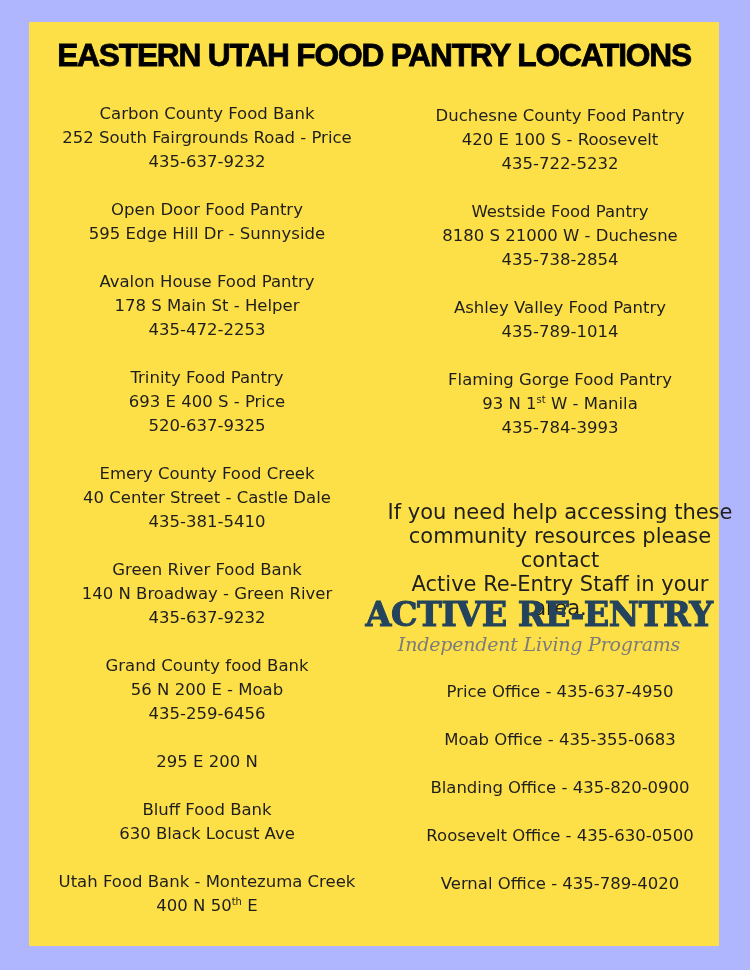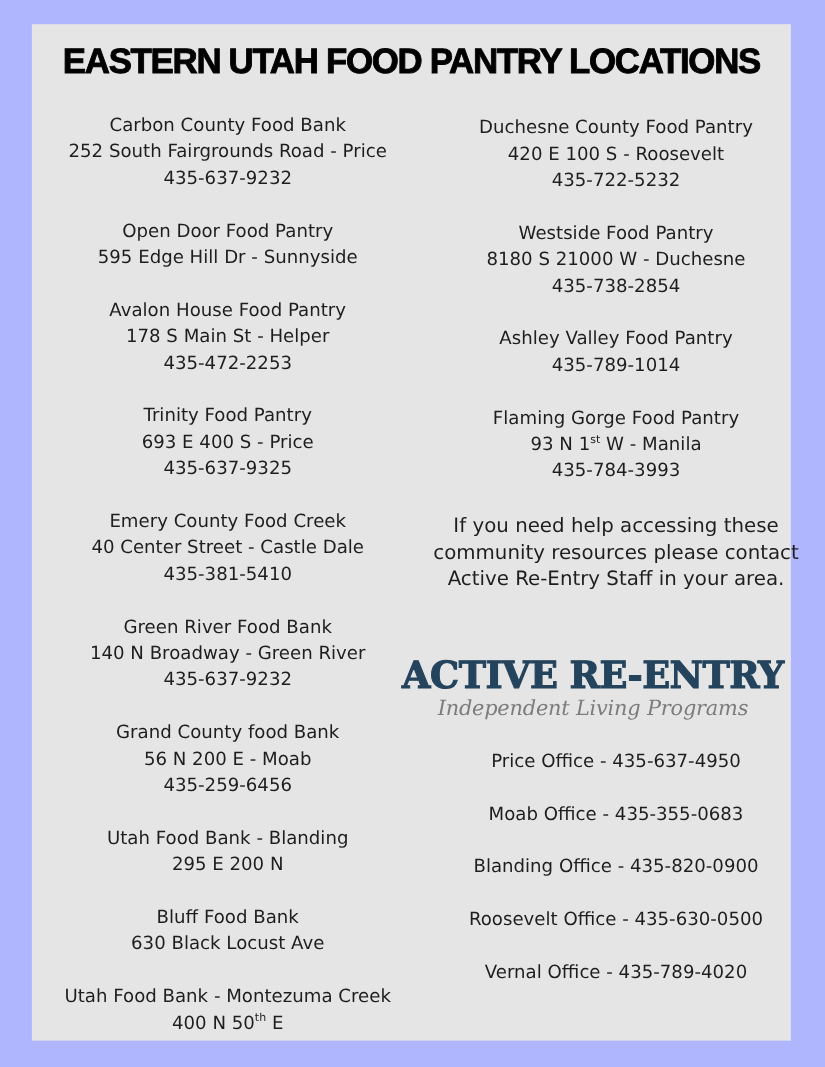--- a/index.html
+++ b/index.html
@@ -7,21 +7,21 @@
     width: 750px; height: 970px;
     background: #b0b6fd;
     position: relative;
     overflow: hidden;
     font-family: "DejaVu Sans", sans-serif;
   }
   .panel {
     position: absolute;
     left: 29px; top: 22px;
     width: 690px; height: 924px;
-    background: #e5e5e5;
+    background: #fde047;
   }
   .title {
     position: absolute;
     left: 0; top: 15px; width: 690px;
     text-align: center;
     font-family: "Liberation Sans", sans-serif;
     font-weight: 900;
     font-size: 32px;
     letter-spacing: -1.2px;
     color: #000;
@@ -34,21 +34,21 @@
     color: #1e1e1e;
     font-size: 16.5px;
     line-height: 24px;
     font-family: "DejaVu Sans", sans-serif;
   }
   .col.left { left: 0; width: 356px; top: 80px; }
   .col.right { left: 356px; width: 350px; top: 82px; }
   .entry { margin: 0 0 24px 0; }
   .entry .line { display: block; white-space: nowrap; }
   sup { font-size: 10px; line-height: 0; vertical-align: super; }
-  .help { position: absolute; left: 356px; width: 350px; top: 445px; text-align:center; color:#1e1e1e; font-size:18px; line-height:24px; }
+  .help { position: absolute; left: 356px; width: 350px; top: 478px; text-align:center; color:#1e1e1e; font-size:21px; line-height:24px; }
   .logo { position: absolute; left: 330px; width: 360px; top: 574px; text-align: center; }
   .logo .main {
     display: block;
     font-family: "DejaVu Serif", serif;
     font-weight: 900;
     font-size: 34px;
     letter-spacing: -0.5px;
     color: #24435d;
     line-height: 36px;
     -webkit-text-stroke: 1px #24435d;
@@ -84,39 +84,38 @@
       <span class="line">595 Edge Hill Dr - Sunnyside</span>
     </div>
     <div class="entry">
       <span class="line">Avalon House Food Pantry</span>
       <span class="line">178 S Main St - Helper</span>
       <span class="line">435-472-2253</span>
     </div>
     <div class="entry">
       <span class="line">Trinity Food Pantry</span>
       <span class="line">693 E 400 S - Price</span>
-      <span class="line">435-637-9325</span>
+      <span class="line">520-637-9325</span>
     </div>
     <div class="entry">
       <span class="line">Emery County Food Creek</span>
       <span class="line">40 Center Street - Castle Dale</span>
       <span class="line">435-381-5410</span>
     </div>
     <div class="entry">
       <span class="line">Green River Food Bank</span>
       <span class="line">140 N Broadway - Green River</span>
       <span class="line">435-637-9232</span>
     </div>
     <div class="entry">
       <span class="line">Grand County food Bank</span>
       <span class="line">56 N 200 E - Moab</span>
       <span class="line">435-259-6456</span>
     </div>
     <div class="entry">
-      <span class="line">Utah Food Bank - Blanding</span>
       <span class="line">295 E 200 N</span>
     </div>
     <div class="entry">
       <span class="line">Bluff Food Bank</span>
       <span class="line">630 Black Locust Ave</span>
     </div>
     <div class="entry">
       <span class="line">Utah Food Bank - Montezuma Creek</span>
       <span class="line"><span>400 N 50</span><sup>th</sup><span> E</span></span>
     </div>

